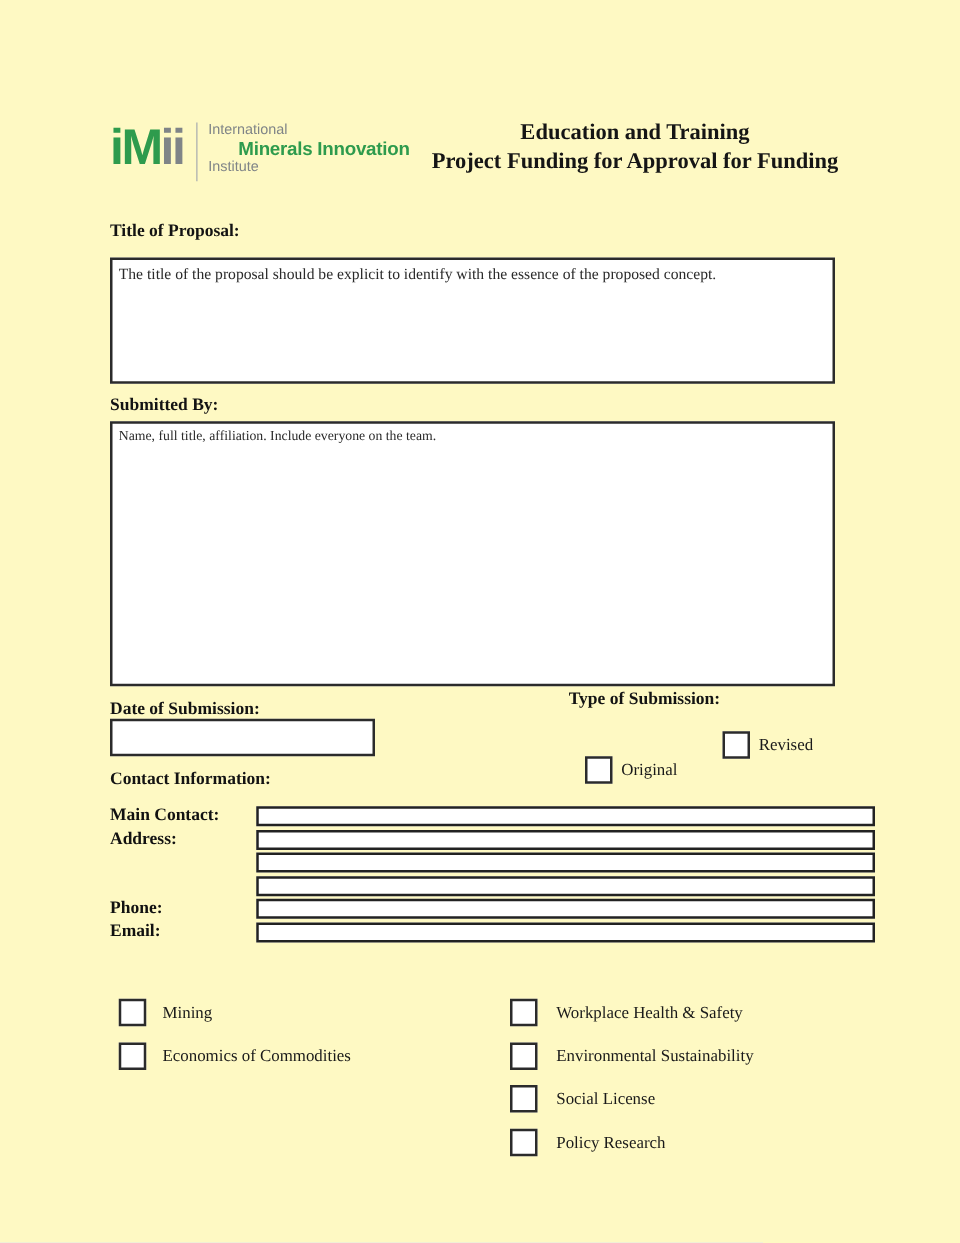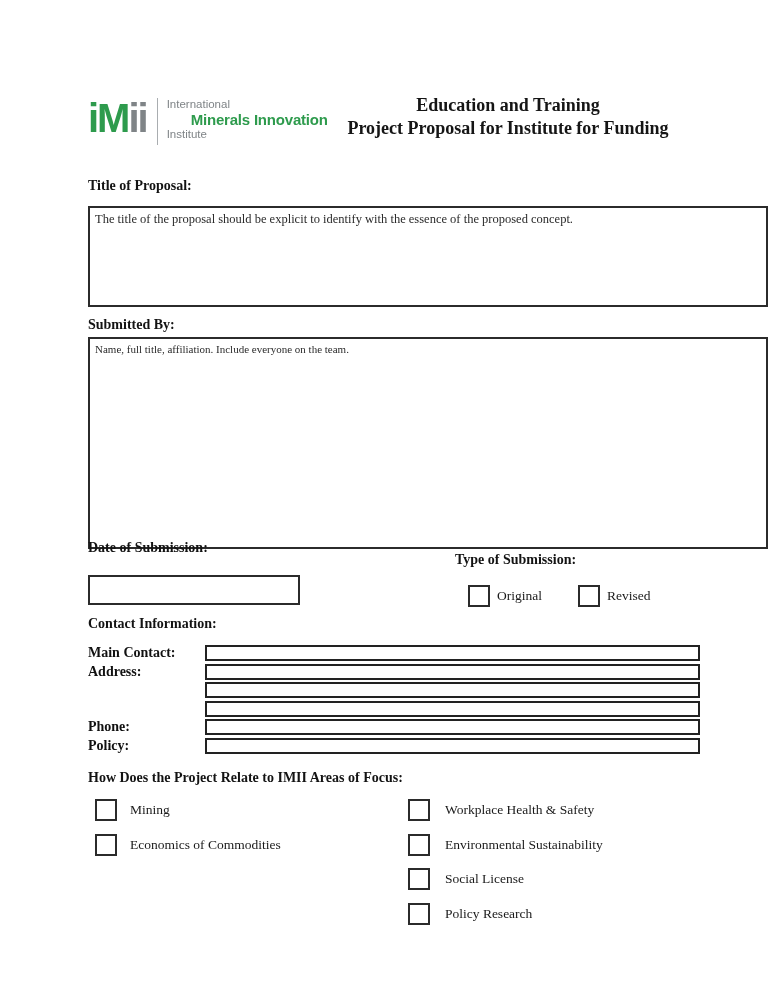--- a/index.html
+++ b/index.html
@@ -1,21 +1,21 @@
 <!DOCTYPE html>
 <html><head>
 <meta charset="utf-8">
 <style>
   html, body { margin: 0; padding: 0; background: #e8e8e8; }
   .page {
     position: relative;
     width: 768px;
     height: 994px;
     margin: 0 auto;
-    background: #ffffff;
+    background: #fef9c3;
     font-family: "Liberation Serif", serif;
     color: #111;
     overflow: hidden;
   }
 
   
   .logo { position: absolute; left: 88px; top: 96px; display: flex; align-items: flex-start; }
   .logo-mark {
     font-family: "Liberation Sans", sans-serif;
     font-weight: 700;
@@ -49,21 +49,21 @@
     position: absolute;
     font-weight: 700;
     font-size: 14px;
     color: #131313;
     white-space: nowrap;
   }
 
   
   .big-box {
     position: absolute;
-    left: 88px; width: 680px;
+    left: 88px; width: 580px;
     border: 2px solid #2b2b2b;
     background: #fff;
     box-sizing: border-box;
     padding: 3px 5px;
   }
   .hint { color: #2a2a2a; }
 
   
   .date-box {
     position: absolute;
@@ -127,38 +127,38 @@
     <div class="logo-divider"></div>
     <div class="logo-org">
       <div class="org-small">International</div>
       <div class="org-big">Minerals Innovation</div>
       <div class="org-small">Institute</div>
     </div>
   </div>
 
   <div class="doc-title">
     <div>Education and Training</div>
-    <div>Project Proposal for Institute for Funding</div>
+    <div>Project Funding for Approval for Funding</div>
   </div>
 
   <div class="sec-label" style="left:88px; top:178px;">Title of Proposal:</div>
   <div class="big-box" style="top:206px; height:101px; font-size:12.5px; line-height:16px;">
     <span class="hint">The title of the proposal should be explicit to identify with the essence of the proposed concept.</span>
   </div>
 
   <div class="sec-label" style="left:88px; top:317px;">Submitted By:</div>
   <div class="big-box" style="top:337px; height:212px; font-size:11px; line-height:15px;">
     <span class="hint">Name, full title, affiliation.  Include everyone on the team.</span>
   </div>
 
-  <div class="sec-label" style="left:88px; top:540px;">Date of Submission:</div>
+  <div class="sec-label" style="left:88px; top:560px;">Date of Submission:</div>
   <input class="date-box" type="text" value="" style="">
 
   <div class="sec-label" style="left:455px; top:552px;">Type of Submission:</div>
-  <div class="type-option" style="left:468px;">
+  <div class="type-option" style="left:468px;margin-top:20px;">
     <div class="checkbox"></div>
     <div class="cb-label">Original</div>
   </div>
   <div class="type-option" style="left:578px;">
     <div class="checkbox"></div>
     <div class="cb-label">Revised</div>
   </div>
 
   <div class="sec-label" style="left:88px; top:616px;">Contact Information:</div>
   <div class="contact-grid">
@@ -176,26 +176,25 @@
     </div>
     <div class="contact-row">
       <div class="contact-row-label"></div>
       <input class="contact-row-input" type="text" value="" style="">
     </div>
     <div class="contact-row">
       <div class="contact-row-label">Phone:</div>
       <input class="contact-row-input" type="text" value="" style="">
     </div>
     <div class="contact-row">
-      <div class="contact-row-label">Policy:</div>
-      <input class="contact-row-input" type="text" value="" style="">
-    </div>
-  </div>
-
-  <div class="sec-label" style="left:88px; top:770px;">How Does the Project Relate to IMII Areas of Focus:</div>
+      <div class="contact-row-label">Email:</div>
+      <input class="contact-row-input" type="text" value="" style="">
+    </div>
+  </div>
+
   <div class="focus-grid">
     <div class="focus-col left">
       <div class="focus-item">
         <div class="checkbox"></div>
         <div class="cb-label">Mining</div>
       </div>
       <div class="focus-item">
         <div class="checkbox"></div>
         <div class="cb-label">Economics of Commodities</div>
       </div>

